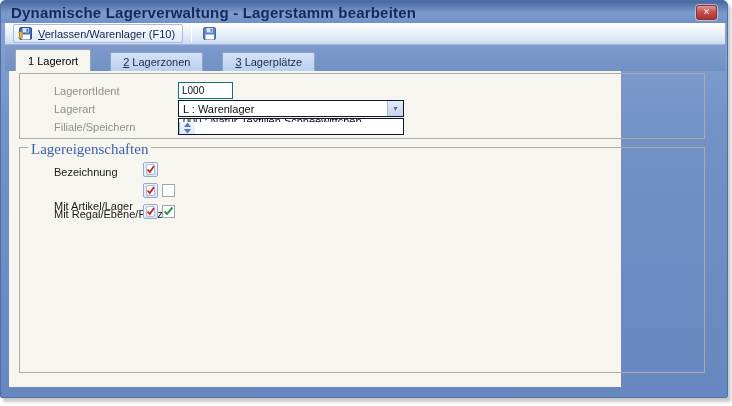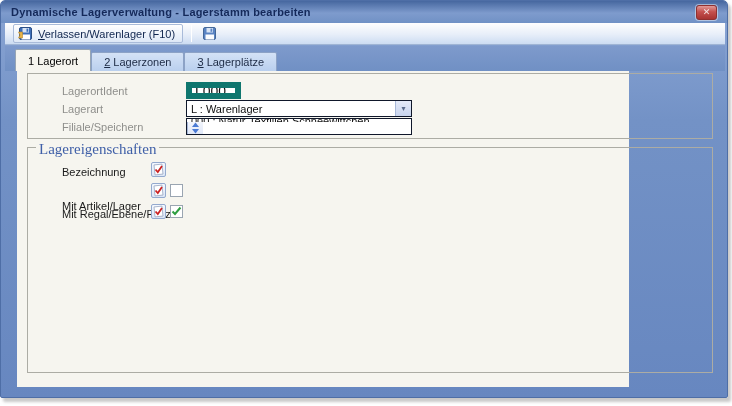--- a/index.html
+++ b/index.html
@@ -14,21 +14,21 @@
     border: 1px solid #4E6EA6;
   }
 
   
   .titlebar {
     position: absolute; left: 0; top: 0; width: 100%; height: 22px;
     background: linear-gradient(180deg, #46679F 0%, #7E9BCD 55%, #7091C5 100%);
     border-radius: 4px 4px 0 0;
     display: flex; align-items: center; padding-left: 10px;
   }
-  .titlebar-text { font-weight: bold; font-size: 11px; color: #14295A; letter-spacing: 0.2px; }
+  .titlebar-text { font-weight: bold; font-size: 15px; color: #14295A; letter-spacing: 0.2px; }
   .close-btn {
     position: absolute; right: 10px; top: 4px; width: 21px; height: 15px;
     background: linear-gradient(180deg, #E09A98 0%, #C4504E 45%, #A83432 100%);
     border: 1px solid #903030; border-radius: 3px;
     box-shadow: 0 0 0 1px rgba(255,255,255,0.45);
     display: flex; align-items: center; justify-content: center;
     color: #F3E6E6; font-size: 9px; font-weight: bold; cursor: pointer; line-height: 1;
   }
 
   
@@ -52,48 +52,48 @@
   .u { text-decoration: underline; }
 
   
   .tabband {
     position: absolute; left: 4px; top: 45px; width: 720px; height: 25px;
     background: linear-gradient(180deg, #7E9ACC 0%, #7090C4 100%);
     display: flex; align-items: flex-end; padding-left: 10px;
   }
   .tab {
     display: flex; align-items: center; justify-content: center;
-    height: 19px; padding: 0 12px; margin-right: 0; cursor: pointer;
+    height: 19px; padding: 0 12px; margin-right: 19px; cursor: pointer;
     background: linear-gradient(180deg, #D4E2F6, #B9CFEE);
     border: 1px solid #8CA2C6; border-bottom: none; border-radius: 2px 2px 0 0;
     color: #1c2a44; white-space: nowrap;
   }
   .tab.active {
     height: 22px; background: #F6F5EF; border-color: #97A5B4; color: #000;
     position: relative; z-index: 2;
   }
 
   
   .client {
-    position: absolute; left: 16px; top: 70px; width: 612px; height: 316px;
+    position: absolute; left: 8px; top: 70px; width: 612px; height: 316px;
     background: #F6F5EF;
   }
   .groupbox { position: absolute; border: 1px solid #ACACA4; }
   .groupbox.g1 { left: 10px; top: 2px; width: 686px; height: 66px; }
   .groupbox.g2 { left: 10px; top: 76px; width: 686px; height: 226px; }
   .legend {
     position: absolute; top: -7px; left: 8px; background: #F6F5EF; padding: 0 3px;
     color: #4060A8; font-size: 15px; font-family: Liberation Serif, serif;
   }
   .flabel { position: absolute; font-size: 11px; line-height: 12px; white-space: nowrap; }
   .flabel.dim { color: #8F8F8C; }
 
   .xp-input {
-    position: absolute; height: 17px; border: 6px solid #0f766e; background: #FFFFFF;
-    font-family: "Liberation Sans", "DejaVu Sans", sans-serif; font-size: 14px;
+    position: absolute; height: 17px; border: 1px solid #0f766e; background: #FFFFFF;
+    font-family: "Liberation Sans", "DejaVu Sans", sans-serif; font-size: 10px;
     padding: 0 3px; color: #101010;
   }
   .combo {
     position: absolute; height: 17px; border: 1px solid #0f172a; background: #FFFFFF;
     display: flex; align-items: stretch; cursor: pointer;
   }
   .combo .combo-text { flex: 1; display: flex; align-items: center; padding-left: 4px; color: #101010; white-space: nowrap; overflow: hidden; }
   .combo .combo-btn {
     width: 16px; display: flex; align-items: center; justify-content: center;
     border-left: 1px solid #A8B8D8; background: linear-gradient(180deg, #E4EAF8, #C8D4EE);

